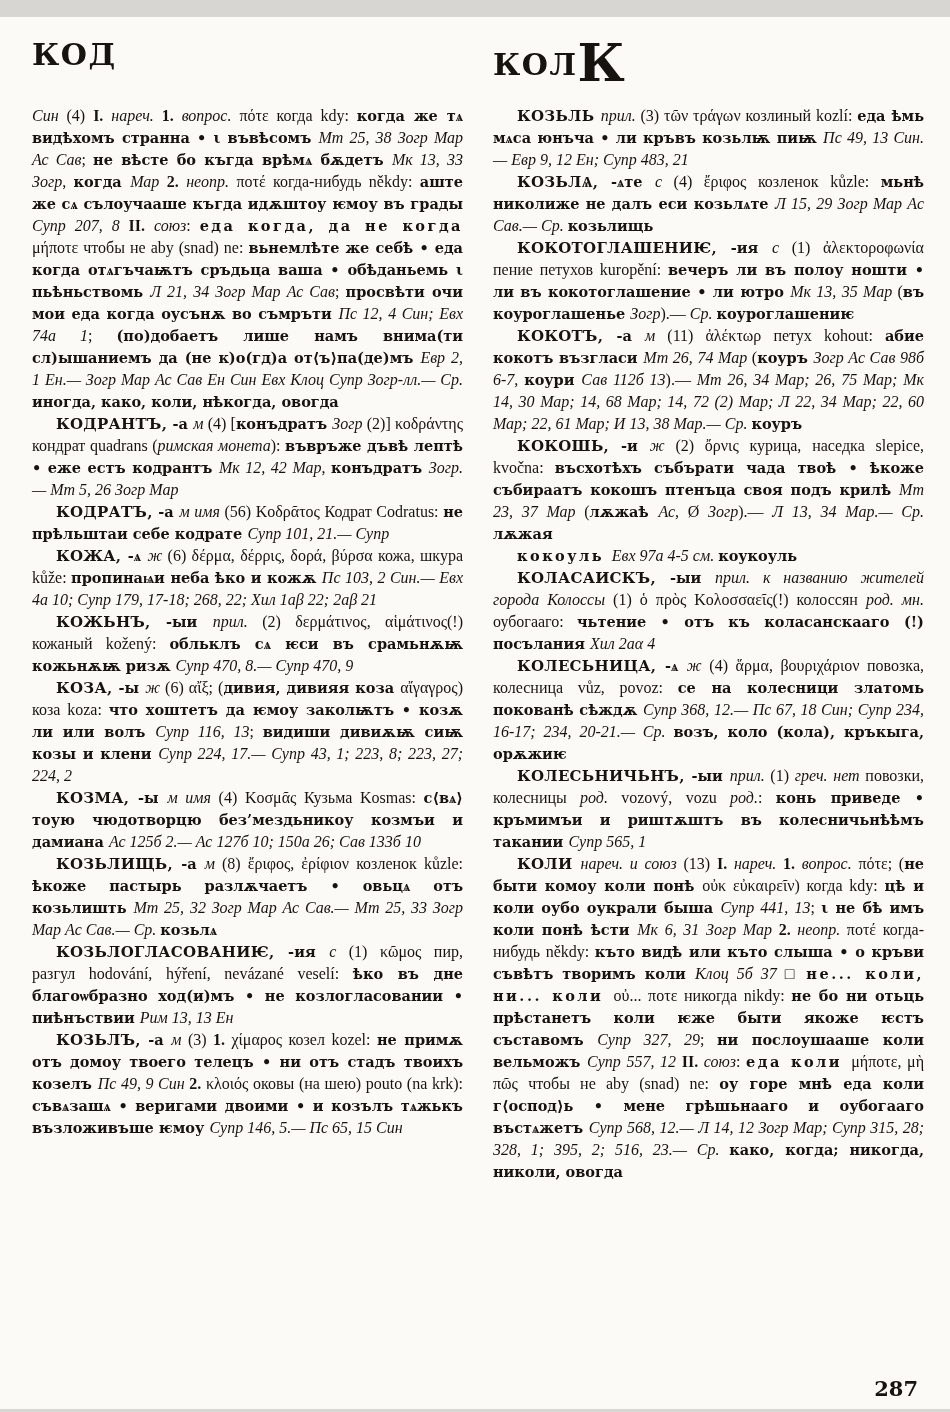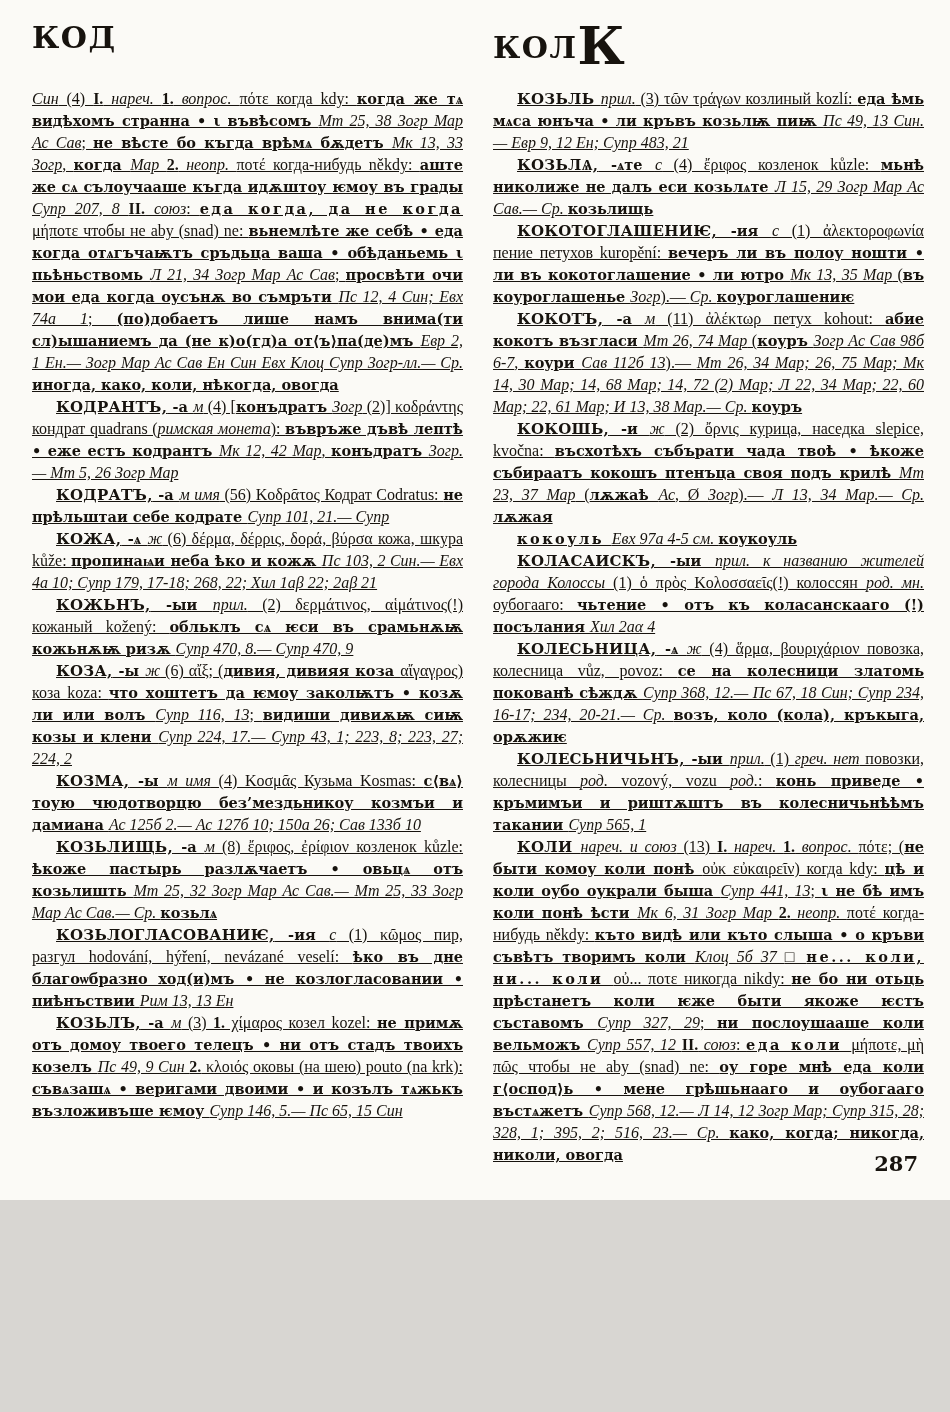--- a/index.html
+++ b/index.html
@@ -1,45 +1,45 @@
 <!DOCTYPE html>
 <html><head>
 <meta charset="utf-8">
 <style>
   html,body{margin:0;padding:0;background:#d8d6d2;}
   .page{
-    width:950px;height:1200px;box-sizing:border-box;
-    margin:0 auto;position:relative;overflow:hidden;
+    width:950px;height:1392px;box-sizing:border-box;
+    margin:17px auto;position:relative;overflow:hidden;
     background:#fbfaf6;color:#17130e;
     font-family:"Liberation Serif","DejaVu Serif",serif;
     padding:20px 26px 0 32px;
   }
   .header{display:flex;gap:30px;margin-bottom:16px;}
   .head-cell{width:431px;}
   .head-cell.right{display:flex;align-items:flex-start;}
   .running-head{
     font-family:"DejaVu Serif",serif;font-weight:bold;
     font-size:30px;line-height:1.2;letter-spacing:1.5px;padding-top:10px;
   }
   .section-letter{
     font-family:"DejaVu Serif",serif;font-weight:bold;
     font-size:52px;line-height:1;margin-top:0;
   }
   .columns{display:flex;gap:30px;}
   .col{width:431px;font-size:16px;line-height:22px;text-align:justify;}
-  p.para{margin:0;padding:0;text-decoration:underline;}
+  p.para{margin:0;padding:0;}
   p.indent{text-indent:24px;}
   .hw{font-family:"DejaVu Serif",serif;font-weight:bold;font-size:15px;letter-spacing:.3px;}
   .cs{font-family:"DejaVu Serif",serif;font-weight:bold;font-size:14.5px;}
   .sp{letter-spacing:2.5px;}
   .it{font-style:italic;}
   .rm{font-style:normal;}
   .b{font-weight:bold;}
   .page-number{
-    position:absolute;right:32px;bottom:24px;
+    position:absolute;right:32px;bottom:8px;
     font-family:"DejaVu Serif",serif;font-weight:bold;font-size:21px;
   }
 </style>
 </head>
 <body>
 
 <div class="page">
   <div class="header">
     <div class="head-cell">
       <span class="running-head">КОД</span>

